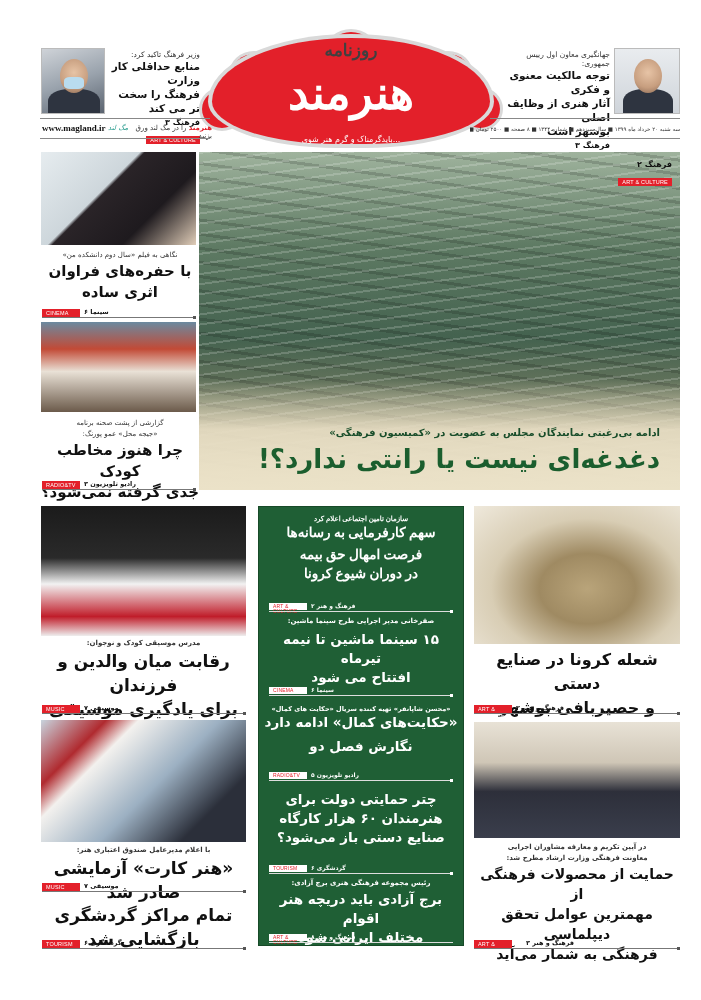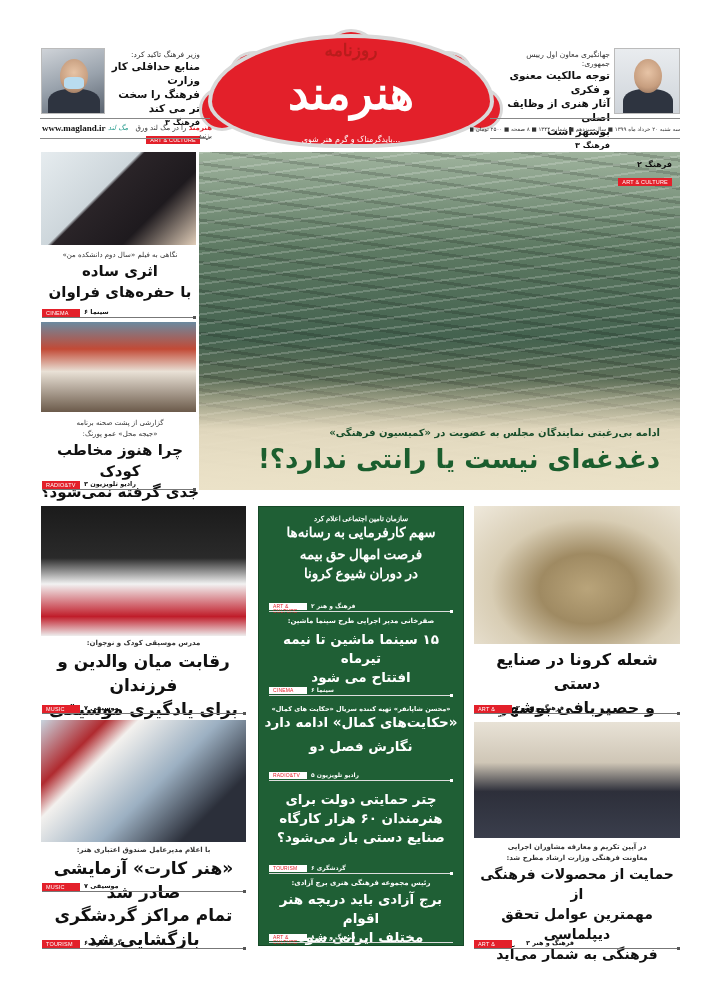--- a/index.html
+++ b/index.html
@@ -17,21 +17,21 @@
   .hdr-kicker { font-size: 7.5px; color: #333; }
   .hdr-title { font-size: 10.5px; font-weight: bold; line-height: 14px; color: #111; }
   .sec-label { font-size: 8px; font-weight: bold; color:#111; }
   .tag { display:inline-block; background:#e3202a; color:#fff; font-size:5.5px; padding:1px 4px; font-family:"Liberation Sans",sans-serif; letter-spacing: .2px; }
 
   .logo-wrap { left: 202px; top: 32px; width: 298px; height: 122px; }
   .logo-bg { position:absolute; inset: 6px 10px 10px 10px; background: #e3202a;
      border-radius: 50% 50% 45% 45% / 60% 60% 40% 40%; box-shadow: 0 0 0 4px #d9d9d9; }
   .logo-petal { position:absolute; background:#e3202a; border-radius:50%; box-shadow: 0 0 0 3px #d9d9d9; }
   .logo-main { position:absolute; left:0; right:0; top:34px; font-family:"DejaVu Serif",serif; font-size: 46px; font-weight: bold; color:#fff; text-align:center; direction: rtl; letter-spacing: 2px; }
-  .logo-top { position:absolute; left:0; right:0; top:8px; font-family:"DejaVu Serif",serif; font-size: 17px; font-weight:bold; color:#b91c1c; text-align:center; direction:rtl; }
+  .logo-top { position:absolute; left:0; right:0; top:8px; font-family:"DejaVu Serif",serif; font-size: 17px; font-weight:bold; color:#404040; text-align:center; direction:rtl; }
   .logo-slogan { position:absolute; left:0; right:0; bottom:10px; font-size: 8px; color:#fff; text-align:center; direction:rtl; }
 
   .rule { background:#888; height:1px; }
   .meta-line { font-size: 5.5px; color:#333; white-space: nowrap; }
   .url { font-family: "Liberation Serif", serif; font-weight: bold; font-size: 9px; color:#111; }
   .promo { font-size: 7px; color:#333; }
   .promo b { color:#e3202a; }
 
   
   .hero { left: 199px; top: 152px; width: 481px; height: 338px; overflow:hidden;
@@ -138,22 +138,22 @@
   </div>
   <div class="hero-kicker">ادامه بی‌رغبتی نمایندگان مجلس به عضویت در «کمیسیون فرهنگی»</div>
   <div class="hero-title">دغدغه‌ای نیست یا رانتی ندارد؟!</div>
 </div>
 
 <div class="abs vline" style="left:199px;top:152px;height:340px;background:transparent;"></div>
 
 <div class="abs img-girls" style="left:41px;top:152px;width:155px;height:93px;"></div>
 <div class="abs rtl center lc" style="top:250px;">
   <div class="small-kicker center">نگاهی به فیلم «سال دوم دانشکده من»</div>
+  <div class="mid-title center">با حفره‌های فراوان</div>
   <div class="mid-title center">اثری ساده</div>
-  <div class="mid-title center">با حفره‌های فراوان</div>
 </div>
 <div class="abs foot" style="left:42px;top:309px;width:154px;">
   <span class="tag">CINEMA</span>
   <span class="sec" style="left:42px;top:-1px;">سینما ۶</span>
   <div class="line"></div>
     <div class="dot"></div>
 </div>
 
 <div class="abs img-kids" style="left:41px;top:322px;width:155px;height:90px;"></div>
 <div class="abs rtl lc" style="top:418px;">

